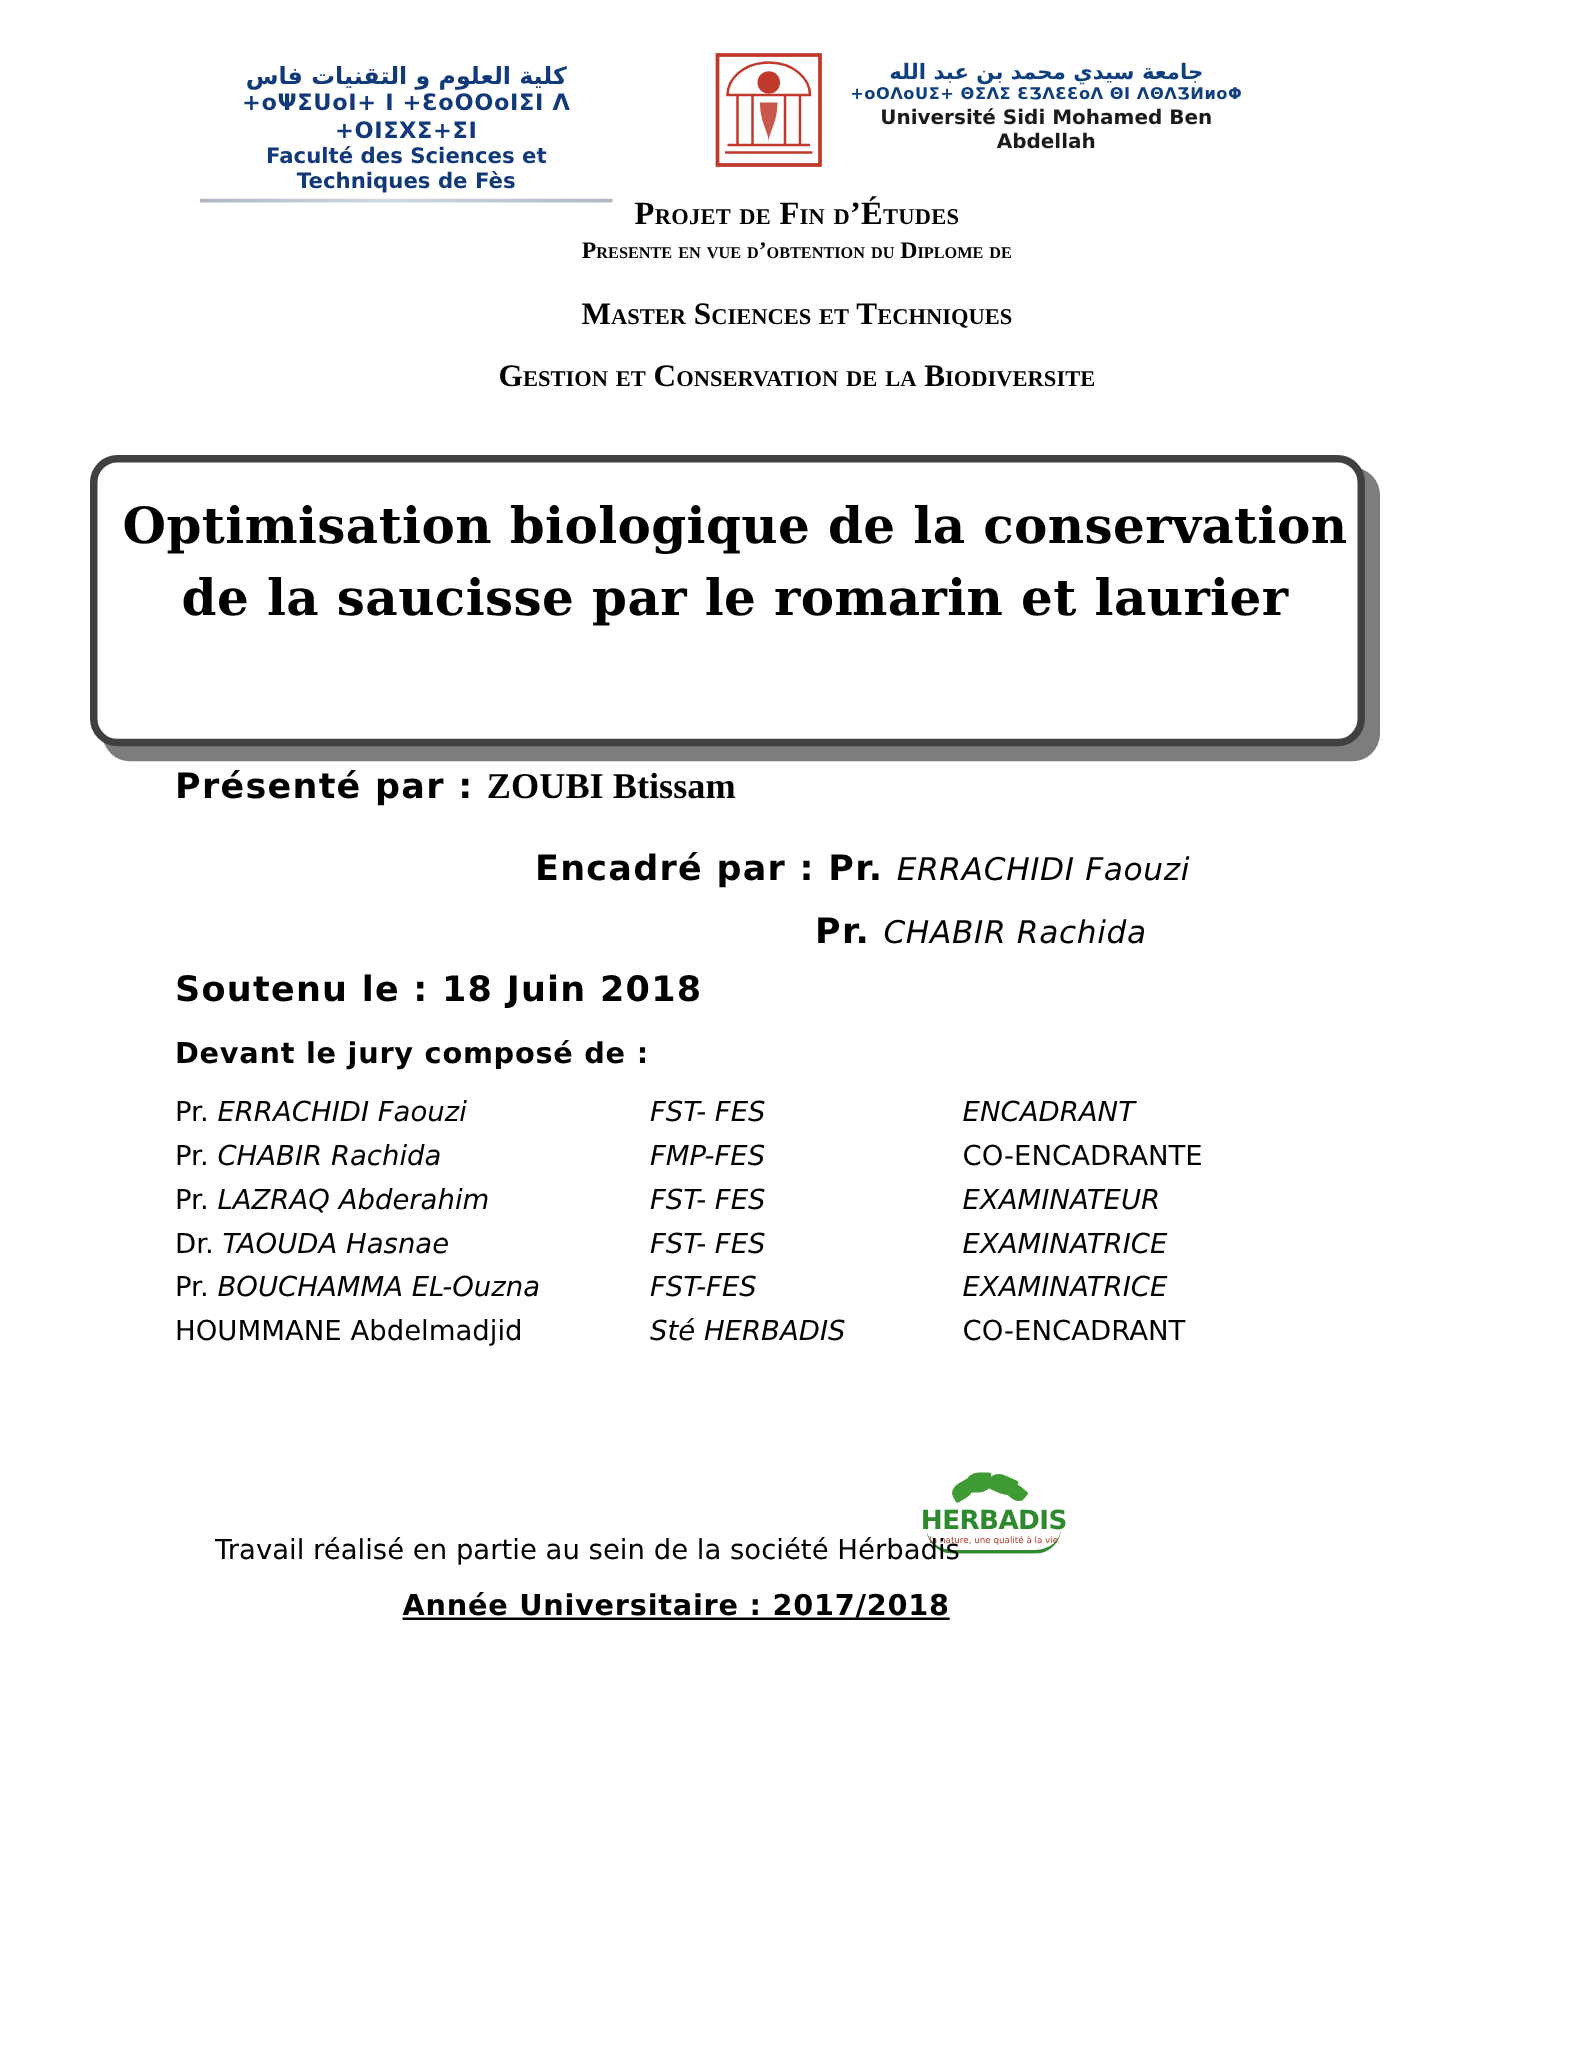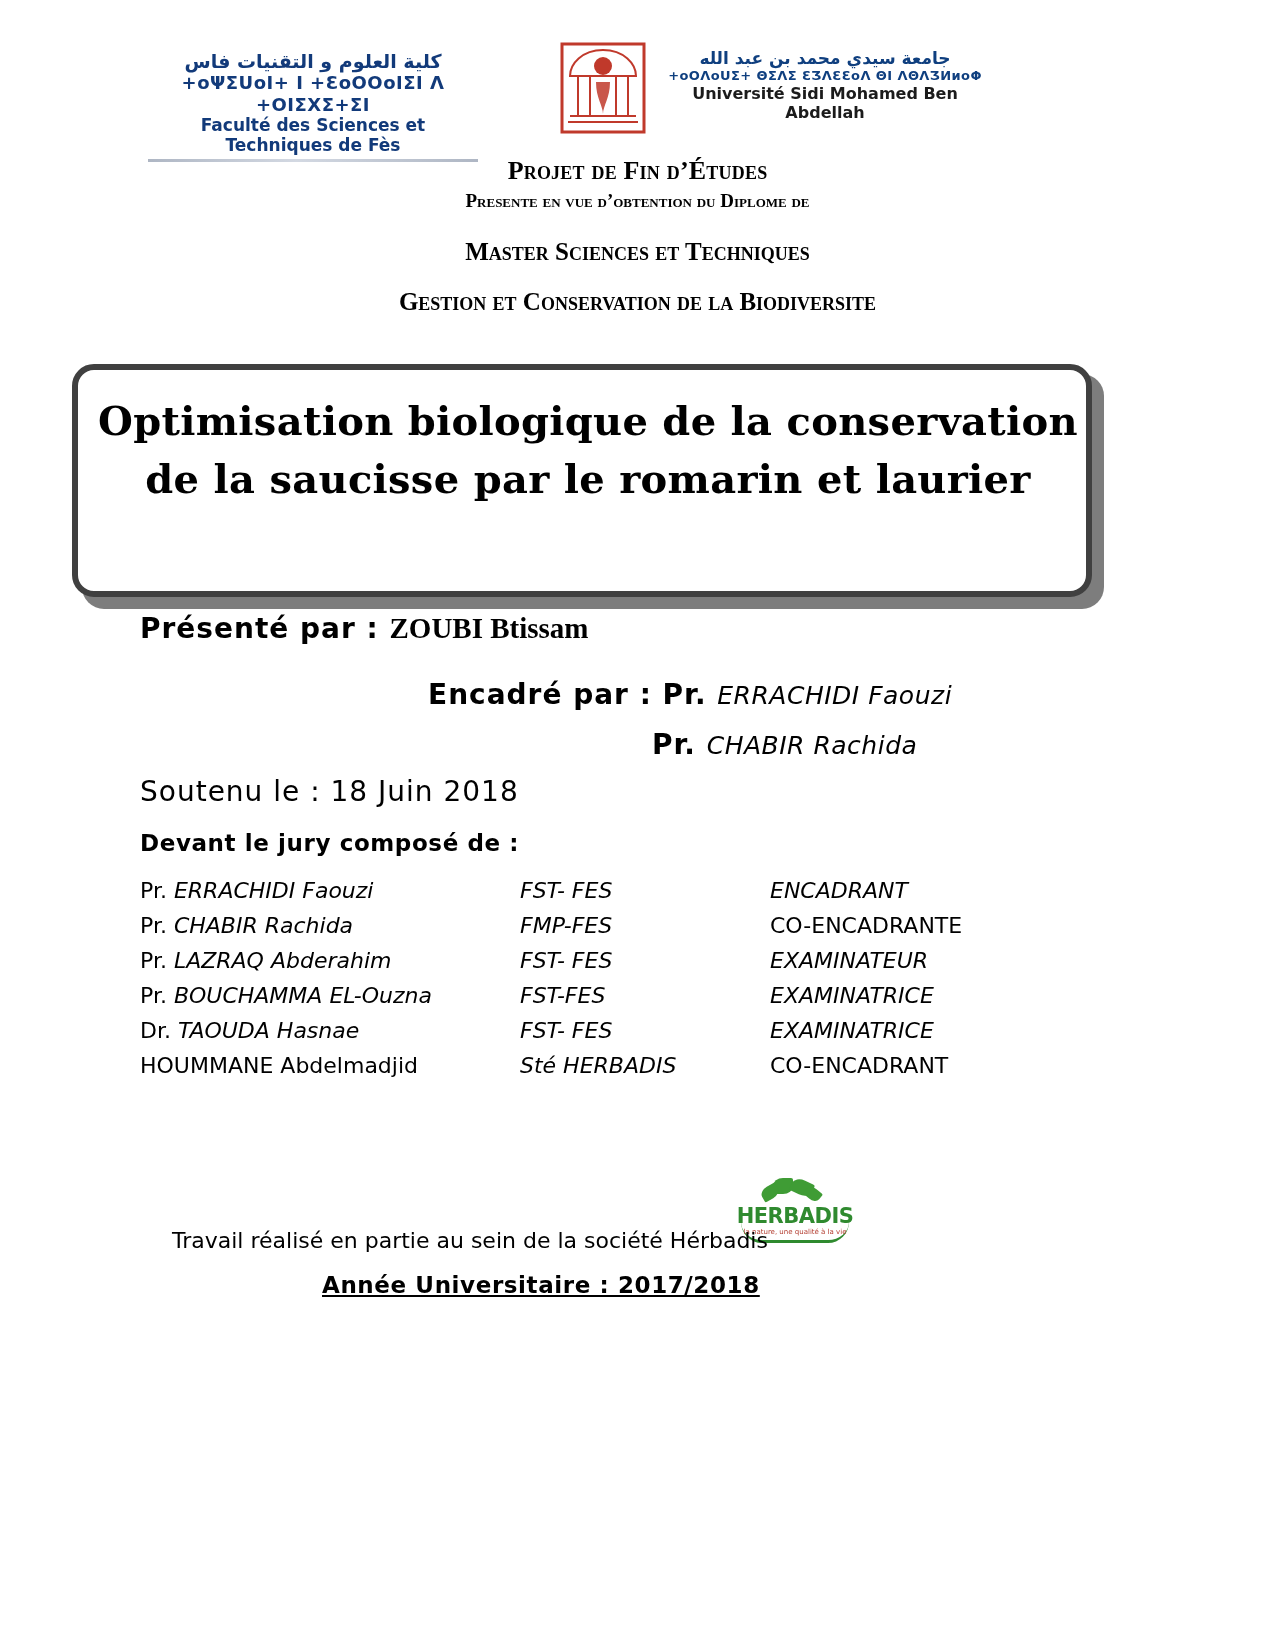--- a/index.html
+++ b/index.html
@@ -13,21 +13,21 @@
     position: relative;
     font-family: "Liberation Serif", serif;
     color: #000000;
     overflow: hidden;
   }
 
   
   .header {
     position: absolute;
     top: 22px;
-    left: 0;
+    left: 12px;
     width: 1225px;
     height: 110px;
   }
   .logo-left {
     position: absolute;
     left: 148px;
     top: 28px;
     width: 330px;
     text-align: center;
     line-height: 1.18;
@@ -189,21 +189,21 @@
   #encadre2 .sup {
     font-style: italic;
     font-weight: normal;
     font-size: 25px;
     letter-spacing: .5px;
   }
   #soutenu {
     left: 140px;
     top: 775px;
     font-size: 28px;
-    font-weight: normal;
+    font-weight: bold;
     letter-spacing: 1px;
   }
   #jury-label {
     left: 140px;
     top: 830px;
     font-size: 23px;
     font-weight: bold;
     letter-spacing: .6px;
   }
 
@@ -375,27 +375,27 @@
       <td class="c1"><span class="pfx">Pr.</span> <span>CHABIR Rachida</span></td>
       <td class="c2">FMP-FES</td>
       <td class="c3">CO-ENCADRANTE</td>
     </tr>
     <tr class="italic-role">
       <td class="c1"><span class="pfx">Pr.</span> <span>LAZRAQ Abderahim</span></td>
       <td class="c2">FST- FES</td>
       <td class="c3">EXAMINATEUR</td>
     </tr>
     <tr class="italic-role">
+      <td class="c1"><span class="pfx">Dr.</span> <span>TAOUDA Hasnae</span></td>
+      <td class="c2">FST- FES</td>
+      <td class="c3">EXAMINATRICE</td>
+    </tr>
+    <tr class="italic-role">
       <td class="c1"><span class="pfx">Pr.</span> <span>BOUCHAMMA EL-Ouzna</span></td>
       <td class="c2">FST-FES</td>
-      <td class="c3">EXAMINATRICE</td>
-    </tr>
-    <tr class="italic-role">
-      <td class="c1"><span class="pfx">Dr.</span> <span>TAOUDA Hasnae</span></td>
-      <td class="c2">FST- FES</td>
       <td class="c3">EXAMINATRICE</td>
     </tr>
     <tr class="bold">
       <td class="c1"><span class="pfx"></span><span>HOUMMANE Abdelmadjid</span></td>
       <td class="c2">Sté HERBADIS</td>
       <td class="c3">CO-ENCADRANT</td>
     </tr>
   </tbody>
 </table>
 

